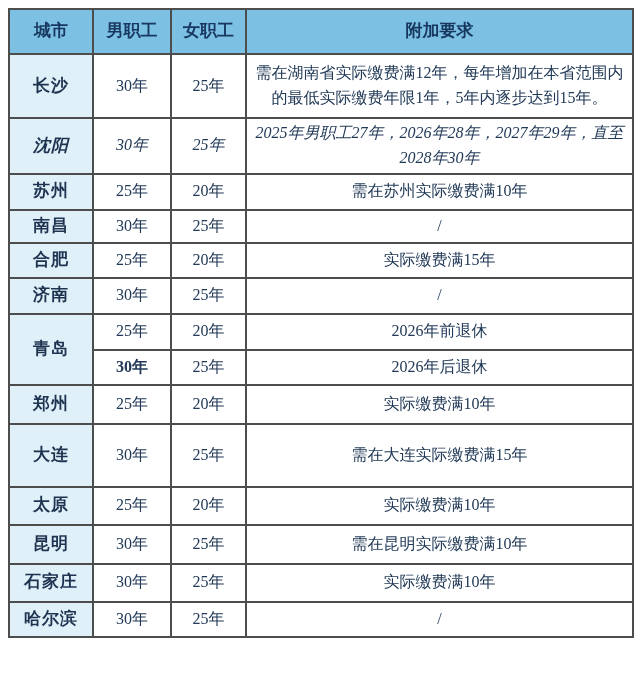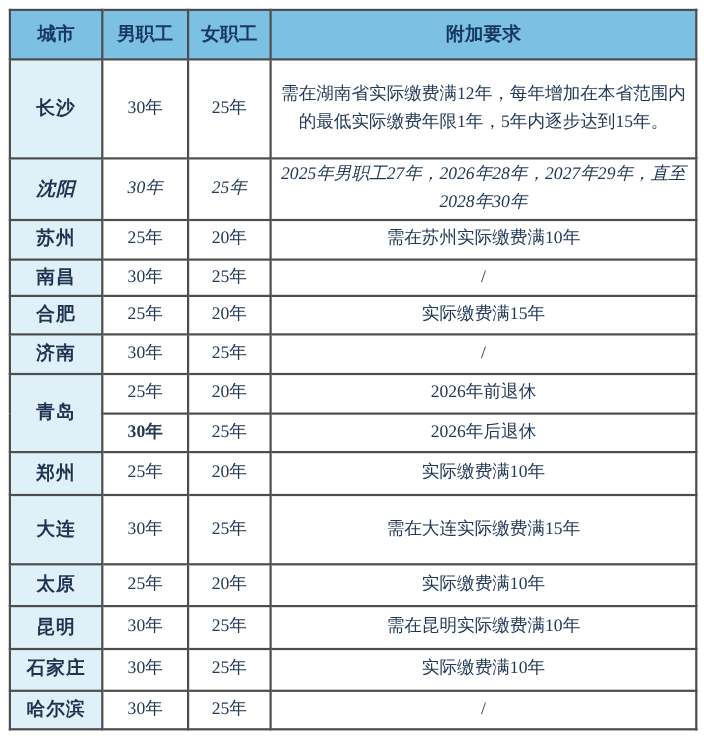--- a/index.html
+++ b/index.html
@@ -47,21 +47,21 @@
     background: var(--city-bg, #e0f0f9);
     font-weight: bold;
     font-size: 17px;
     color: var(--city-text, #1d3350);
     letter-spacing: 1px;
   }
   td.emph { font-weight: bold; }
 
   
   tr.rh-45 { height: 45px; }
-  tr.rh-77 { height: 90px; }
+  tr.rh-77 { height: 64px; }
   tr.rh-55 { height: 55px; font-style: italic; }
   tr.rh-42 { height: 36px; }
   tr.rh-33 { height: 33px; }
   tr.rh-35 { height: 35px; }
   tr.rh-36 { height: 36px; }
   tr.rh-38 { height: 38px; }
   tr.rh-39 { height: 39px; font-family: Liberation Serif, serif; }
   tr.rh-63 { height: 63px; padding-left: 48px; }
 </style>
 </head>

